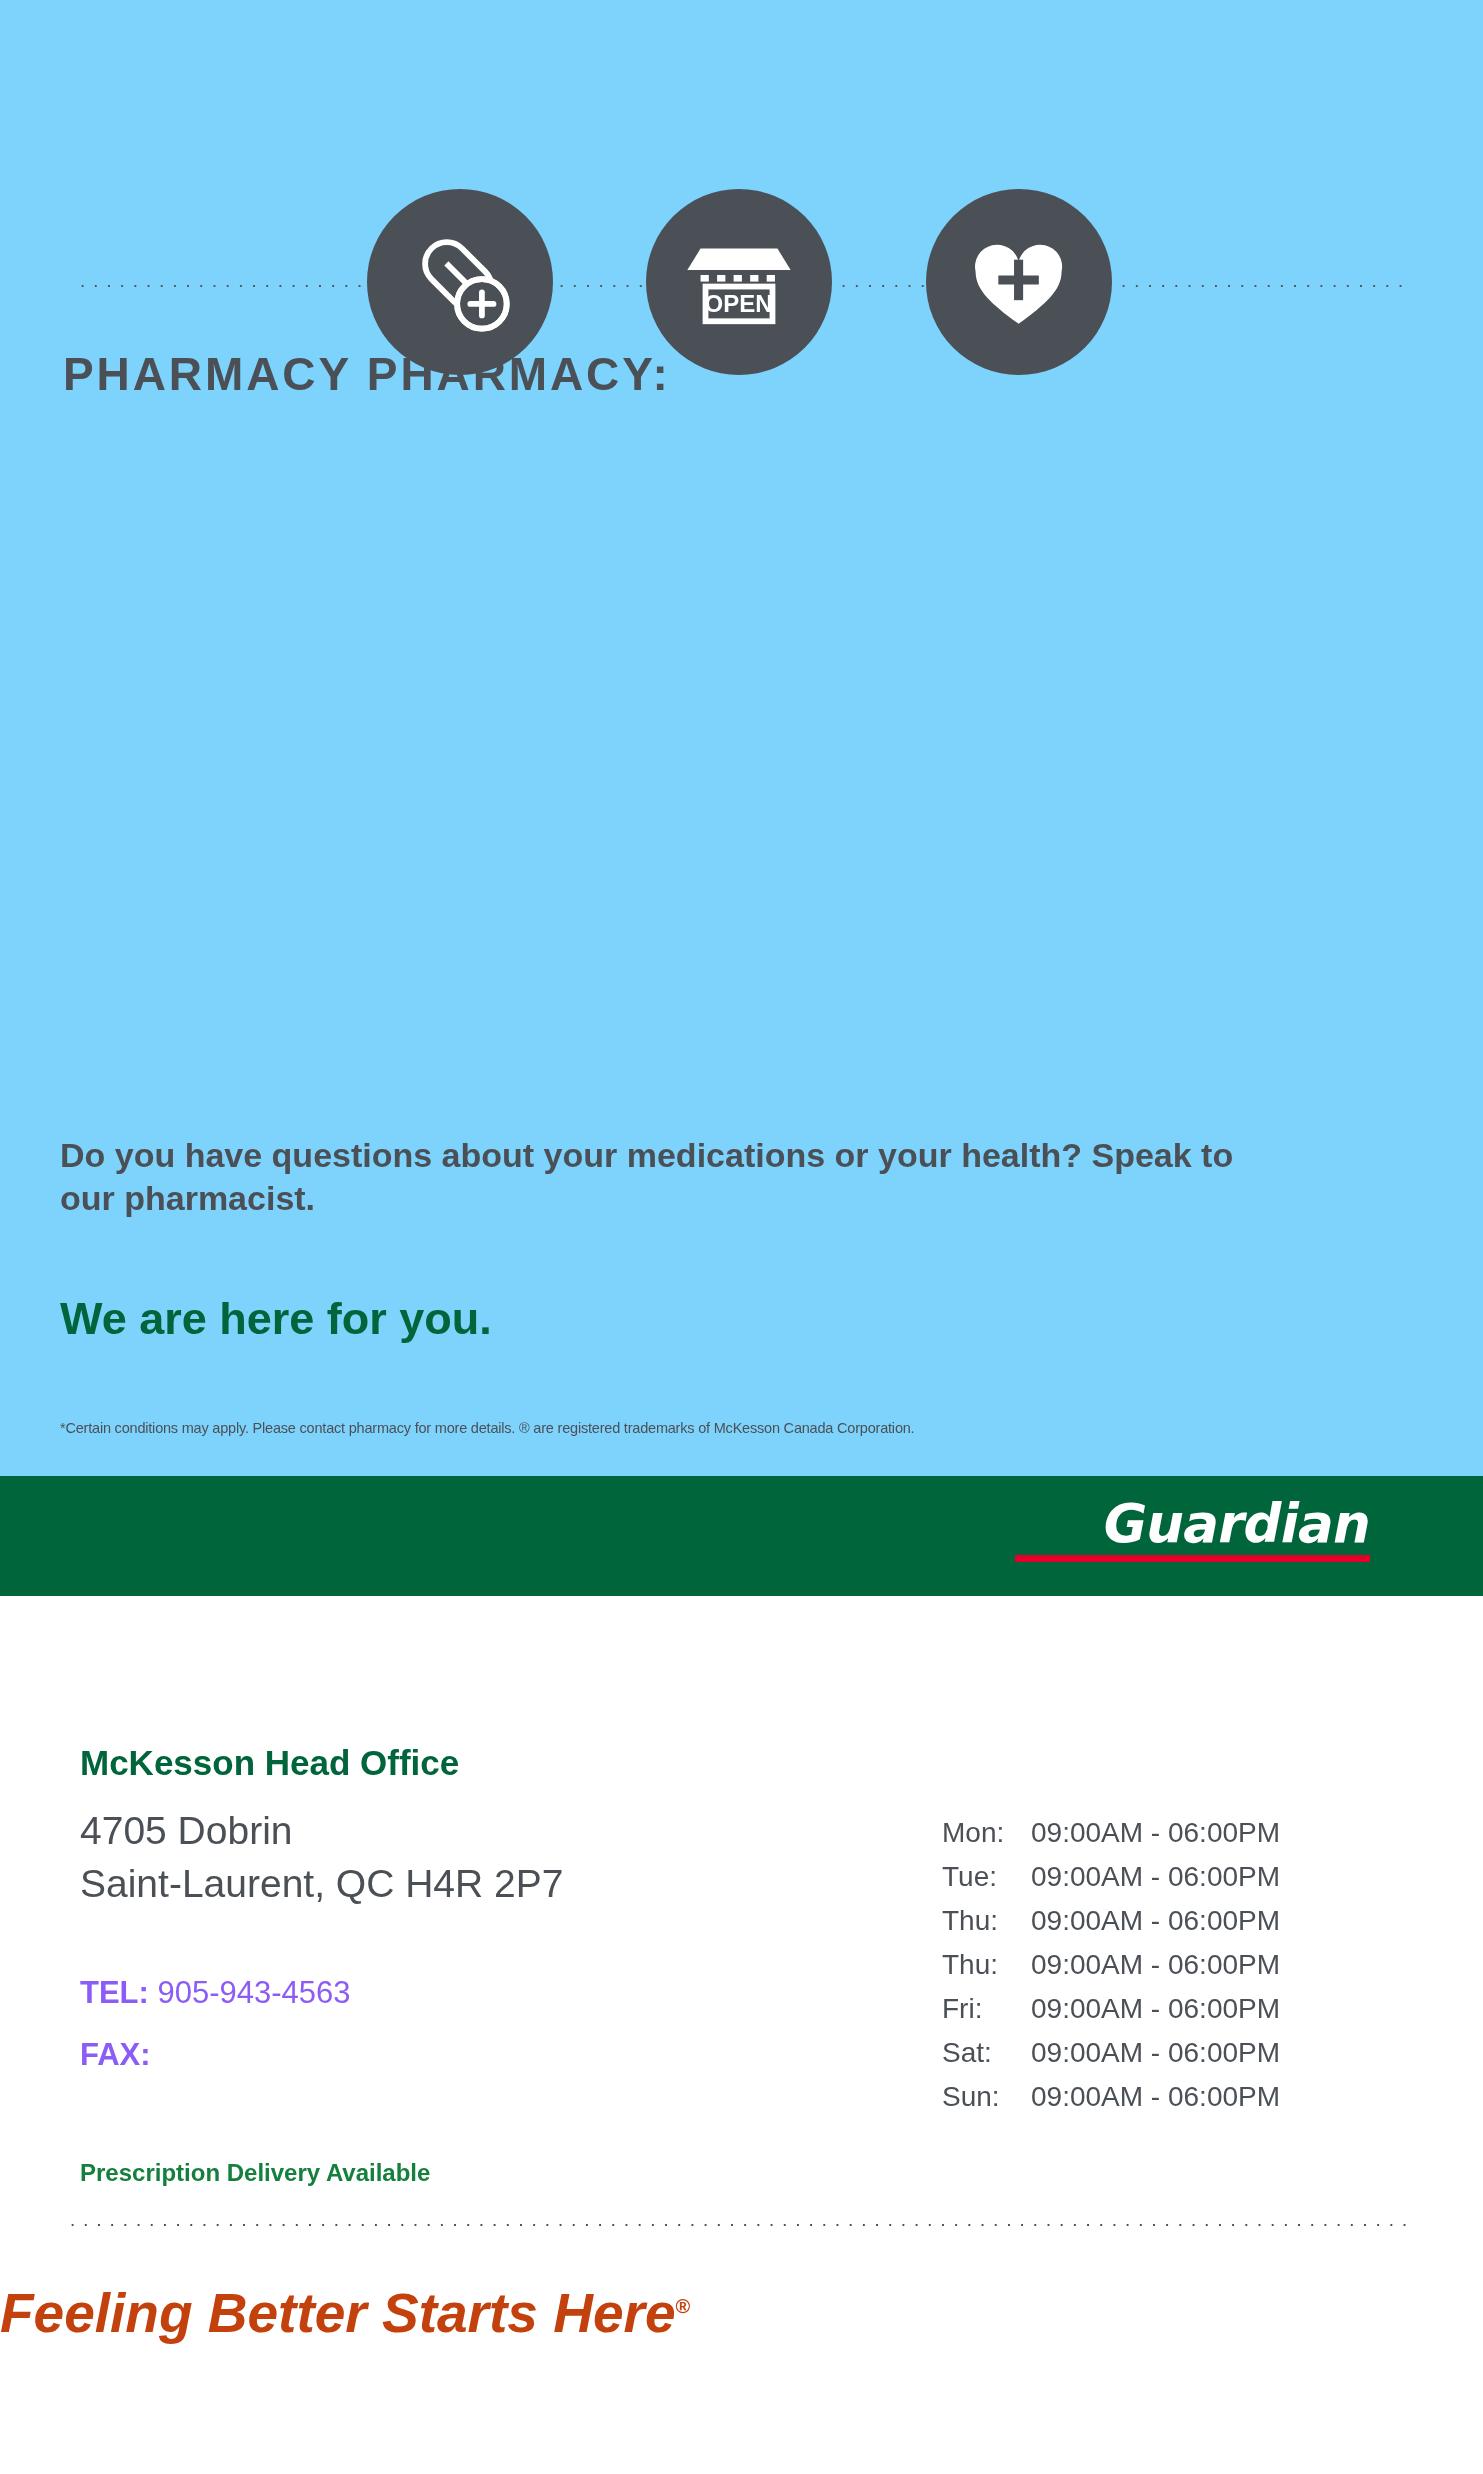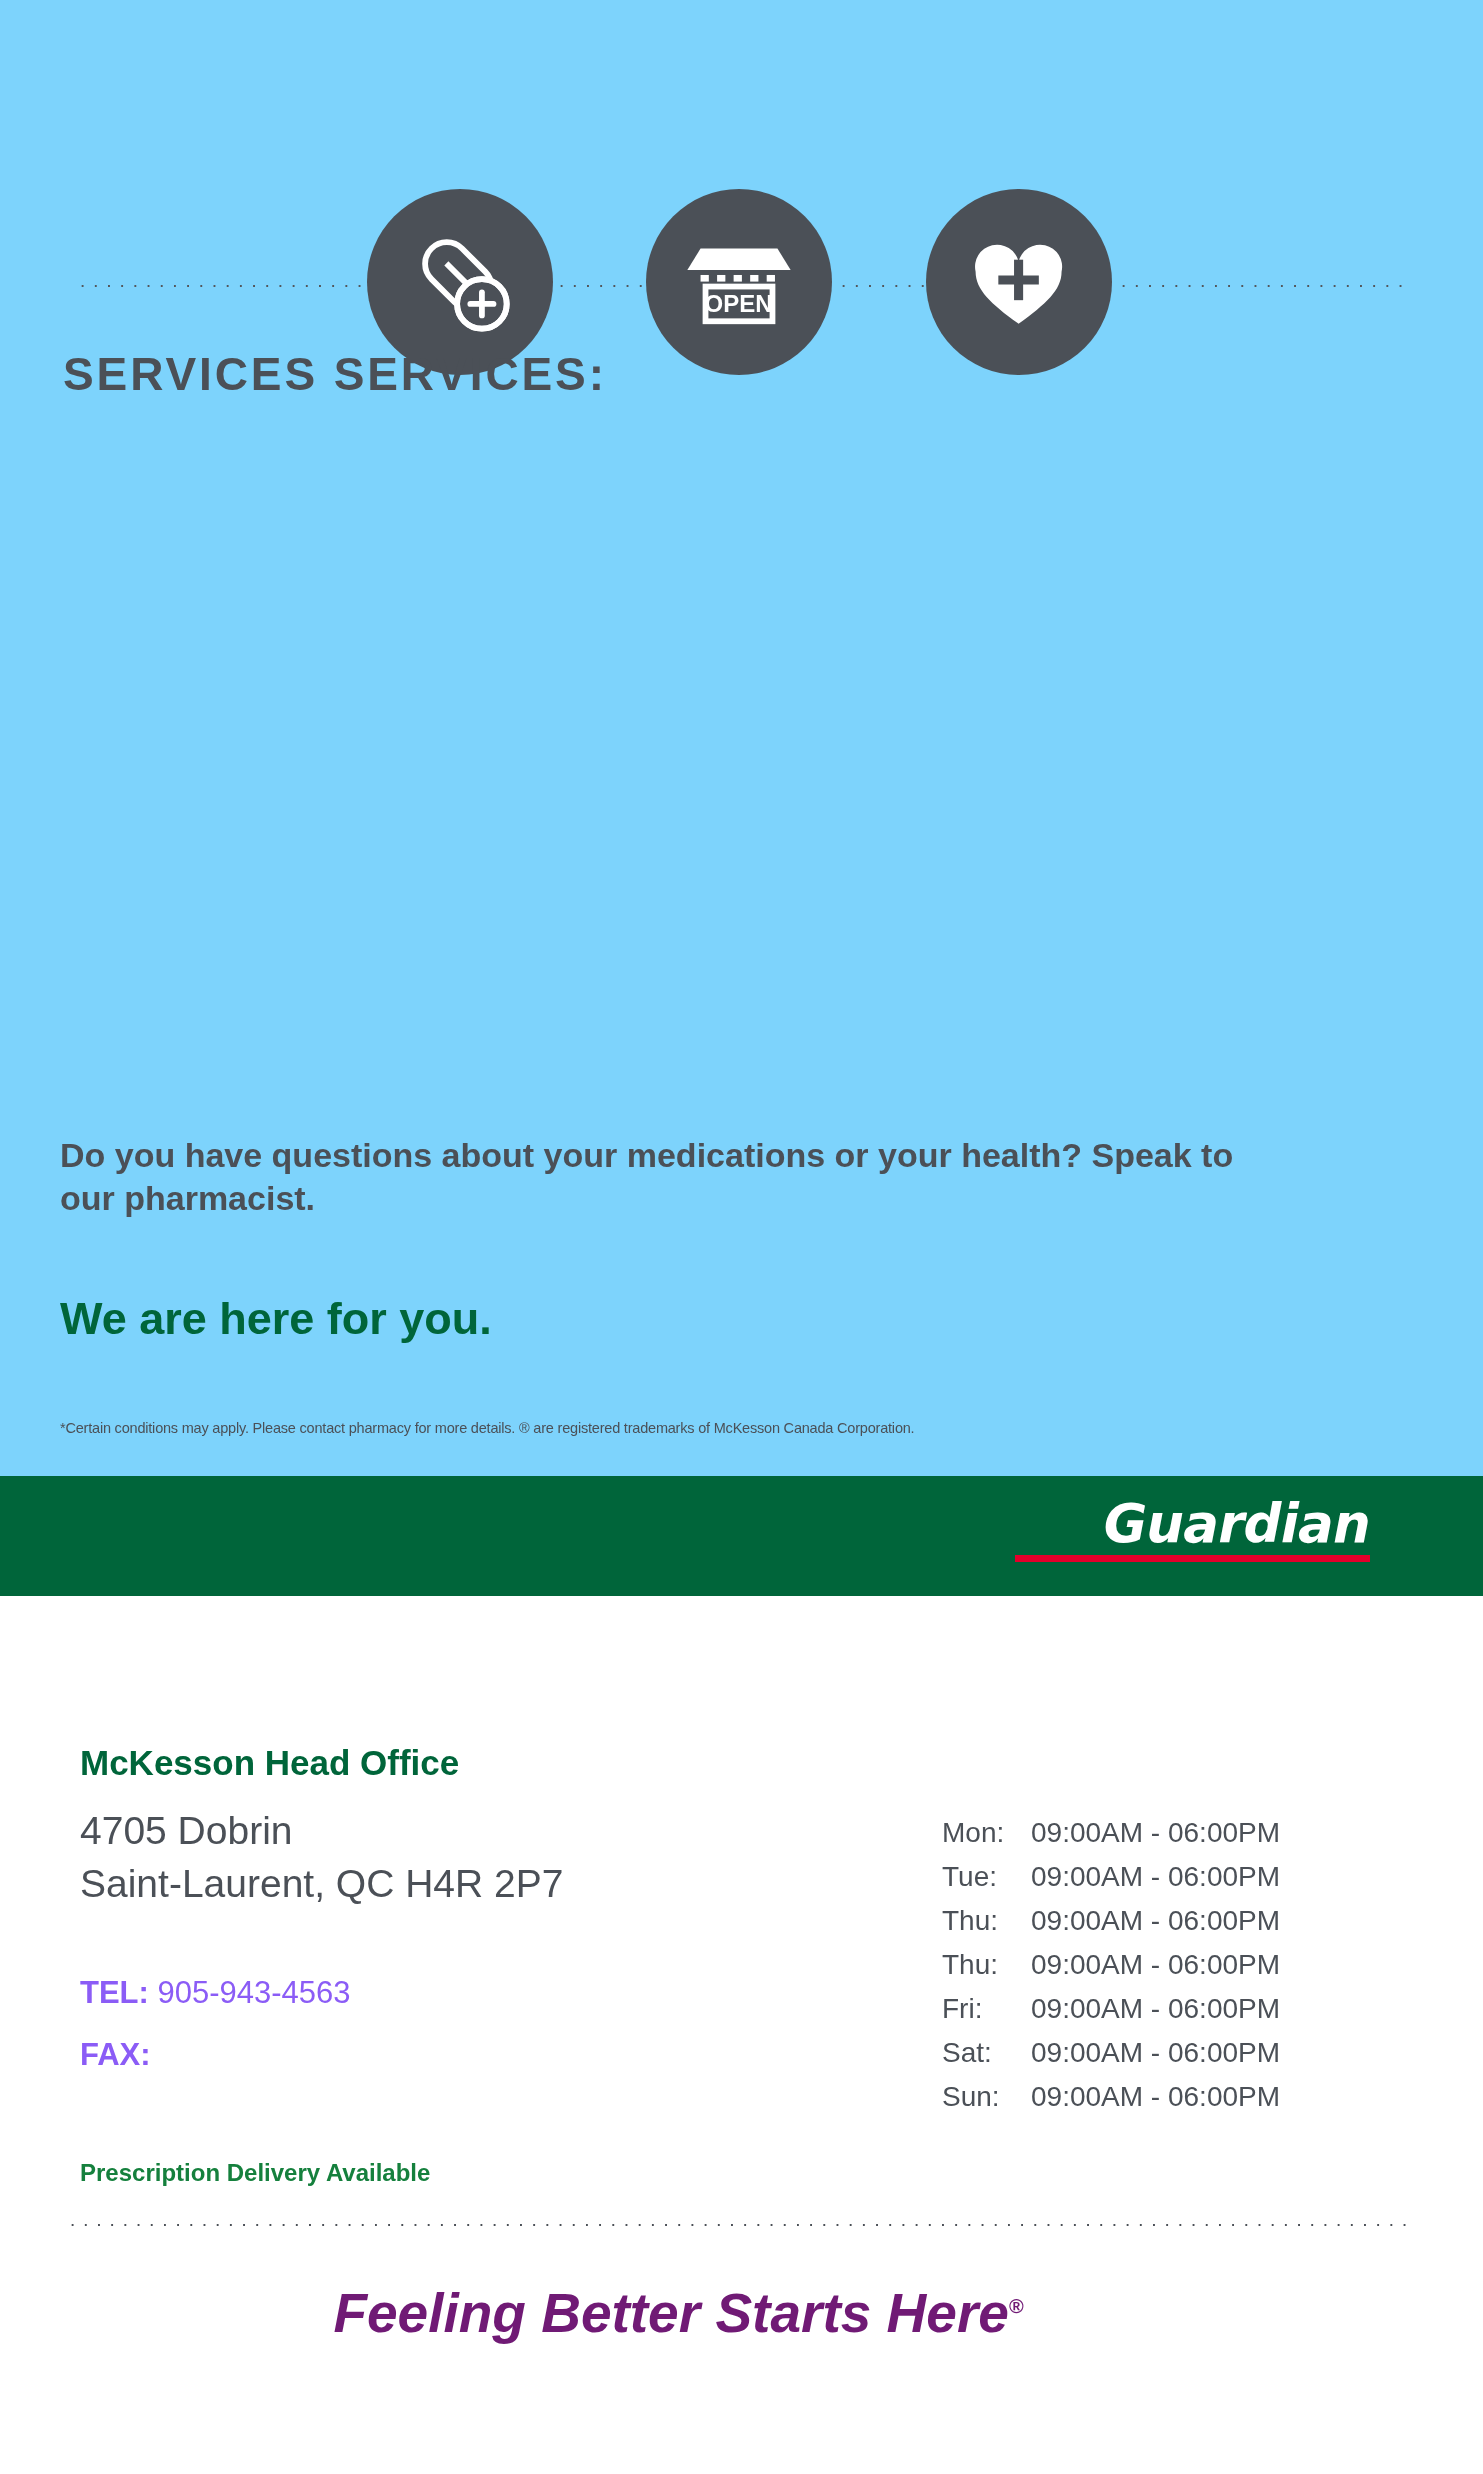--- a/index.html
+++ b/index.html
@@ -199,25 +199,25 @@
     background-image: radial-gradient(circle, #4b5057 1.3px, rgba(0,0,0,0) 1.5px);
     background-size: 13.2px 4.1px;
     background-repeat: repeat-x;
   }
 
   .tagline {
     position: absolute;
     left: 0;
     top: 2281px;
     width: 1357px;
-    text-align: center;
+    text-align: left;
     font-size: 55px;
     font-weight: bold;
     font-style: italic;
-    color: #701a75;
+    color: #c2410c;
   }
   .tagline sup {
     font-size: 20px;
     vertical-align: super;
     font-style: normal;
   }
 </style>
 </head>
 <body>
 
@@ -265,21 +265,21 @@
       <svg width="186" height="186" viewBox="0 0 225 225">
         <path d="M112 163 c-33 -24 -52 -41 -52 -63 a26 26 0 0 1 52 -12 a26 26 0 0 1 52 12 c0 22 -19 39 -52 63 z" fill="#ffffff"></path>
         <g stroke="#4b5057" stroke-width="11" stroke-linecap="square">
           <line x1="112" y1="91" x2="112" y2="129"></line>
           <line x1="93" y1="110" x2="131" y2="110"></line>
         </g>
       </svg>
     </div>
   </div>
 
-  <div class="pharmacy-heading">SERVICES SERVICES:</div>
+  <div class="pharmacy-heading">PHARMACY PHARMACY:</div>
 
   <div class="question-block">Do you have questions about your medications or your health? Speak to our pharmacist.</div>
 
   <div class="here-for-you">We are here for you.</div>
 
   <div class="disclaimer">*Certain conditions may apply. Please contact pharmacy for more details. ® are registered trademarks of McKesson Canada Corporation.</div>
 </div>
 
 <div class="green-bar"></div>
 <div class="guardian-logo">

